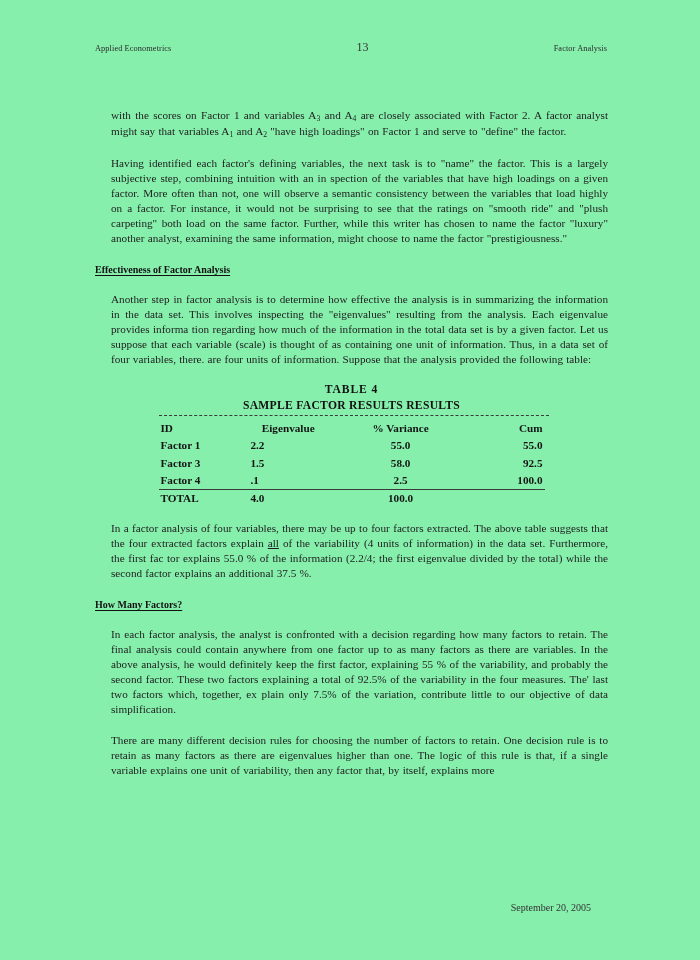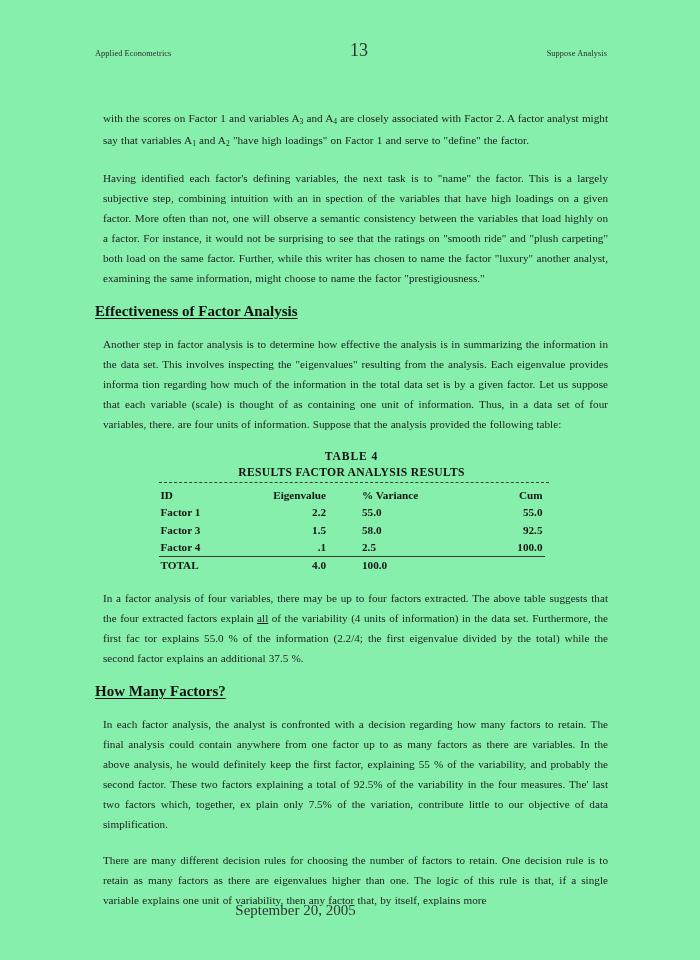--- a/index.html
+++ b/index.html
@@ -28,42 +28,42 @@
     left: 95px;
     top: 40px;
     width: 512px;
     display: flex;
     align-items: baseline;
     font-size: 8.3px;
     letter-spacing: .1px;
     color: #2b2b2b;
   }
   .rh-left   { flex: 0 0 auto; }
-  .rh-center { flex: 1 1 auto; text-align: center; font-size: 18px; color: #333; }
+  .rh-center { flex: 1 1 auto; text-align: center; font-size: 12px; color: #333; }
   .rh-right  { flex: 0 0 auto; }
 
   
   .content {
     position: absolute;
     left: 95px;
     top: 108px;
     width: 513px;
   }
   p.para {
-    margin: 0 0 16px 8px;
+    margin: 0 0 16px 16px;
     font-size: 11.2px;
-    line-height: 20px;
+    line-height: 15px;
     text-align: justify;
     color: #1d1d1d;
     word-spacing: .4px;
   }
   p.para.tight { margin-bottom: 15px; }
   h2.section-heading {
     margin: 0 0 15px 0;
-    font-size: 15px;
+    font-size: 10px;
     line-height: 15px;
     font-weight: bold;
     text-decoration: underline;
     text-underline-offset: 1.5px;
     color: #111;
   }
   .u { text-decoration: underline; text-underline-offset: 1px; }
   sub {
     font-size: 7.6px;
     vertical-align: baseline;
@@ -96,72 +96,72 @@
     font-weight: bold;
     color: #141414;
   }
   table.results th,
   table.results td {
     padding: 1px 0 1px 0;
     line-height: 15.3px;
     font-weight: bold;
   }
   table.results .c-id   { text-align: left;  width: 118px; padding-left: 2px; }
-  table.results .c-eig  { text-align: right; width: 88px;  padding-right: 36px; }
-  table.results .c-var  { text-align: left; width: 96px;  padding-right: 40px; }
+  table.results .c-eig  { width: 88px;  padding-right: 36px; }
+  table.results .c-var  { text-align: center; width: 96px;  padding-right: 40px; }
   table.results .c-cum  { text-align: right; width: 84px;  padding-right: 2px; }
   table.results thead th { padding-top: 3px; font-family: Liberation Serif, serif; }
   .dash-rule {
     border-top: 1.3px dashed #3b3b3b;
     height: 0;
     line-height: 0;
     font-size: 0;
     margin-bottom: 2px;
   }
   table.results tr.last-factor td {
     border-bottom: 1.1px solid #3a3a3a;
     padding-bottom: 1px;
   }
 
   
   .footer-date {
     position: absolute;
     left: 0;
     top: 902px;
     width: 591px;
-    text-align: center;
-    font-size: 15px;
+    text-align: right;
+    font-size: 10px;
     color: #333;
   }
 </style>
 </head>
 <body>
 
 <div class="page">
 
   <div class="running-head">
     <span class="rh-left">Applied Econometrics</span>
     <span class="rh-center">13</span>
-    <span class="rh-right">Suppose Analysis</span>
+    <span class="rh-right">Factor Analysis</span>
   </div>
 
   <div class="content">
 
     <p class="para"><span>with the scores on Factor 1 and variables  A</span><sub>3</sub><span> and A</span><sub>4</sub><span> are closely associated with Factor 2. A factor analyst might say that variables A</span><sub>1</sub><span> and A</span><sub>2</sub><span> "have high loadings"  on Factor 1 and serve to "define" the factor.</span></p>
 
     <p class="para">Having identified  each factor's defining variables, the next task is to "name" the factor. This is a largely  subjective  step, combining  intuition  with an in   spection  of the variables  that have high loadings  on a given factor. More often than not, one will observe a semantic consistency between the variables  that load highly  on a factor. For instance, it would not be surprising to see that the ratings on "smooth ride" and "plush carpeting"  both load  on the  same factor. Further, while this writer has chosen to name the factor "luxury"  another analyst,  examining  the same information, might choose to name the factor "prestigiousness."</p>
 
     <h2 class="section-heading">Effectiveness of Factor Analysis</h2>
 
     <p class="para tight">Another  step  in  factor  analysis  is  to  determine  how effective the analysis  is  in  summarizing  the information  in  the data  set. This involves  inspecting  the "eigenvalues"  resulting  from the analysis. Each eigenvalue  provides  informa   tion regarding how much of the information  in the total data set is  by a given  factor. Let us suppose that each variable  (scale) is thought of as containing  one unit of information.  Thus,  in  a  data  set of  four variables,  there. are four units of information.  Suppose that the analysis provided the following table:</p>
 
     <div class="table-block">
       <div class="table-title">
         <div class="t1">TABLE  4</div>
-        <div>RESULTS FACTOR  ANALYSIS RESULTS</div>
+        <div>SAMPLE FACTOR  RESULTS RESULTS</div>
       </div>
       <div class="tbl-wrap">
         <div class="dash-rule"></div>
         <table class="results">
           <thead>
             <tr>
               <th class="c-id">ID</th>
               <th class="c-eig">Eigenvalue</th>
               <th class="c-var">% Variance</th>
               <th class="c-cum">Cum</th>

